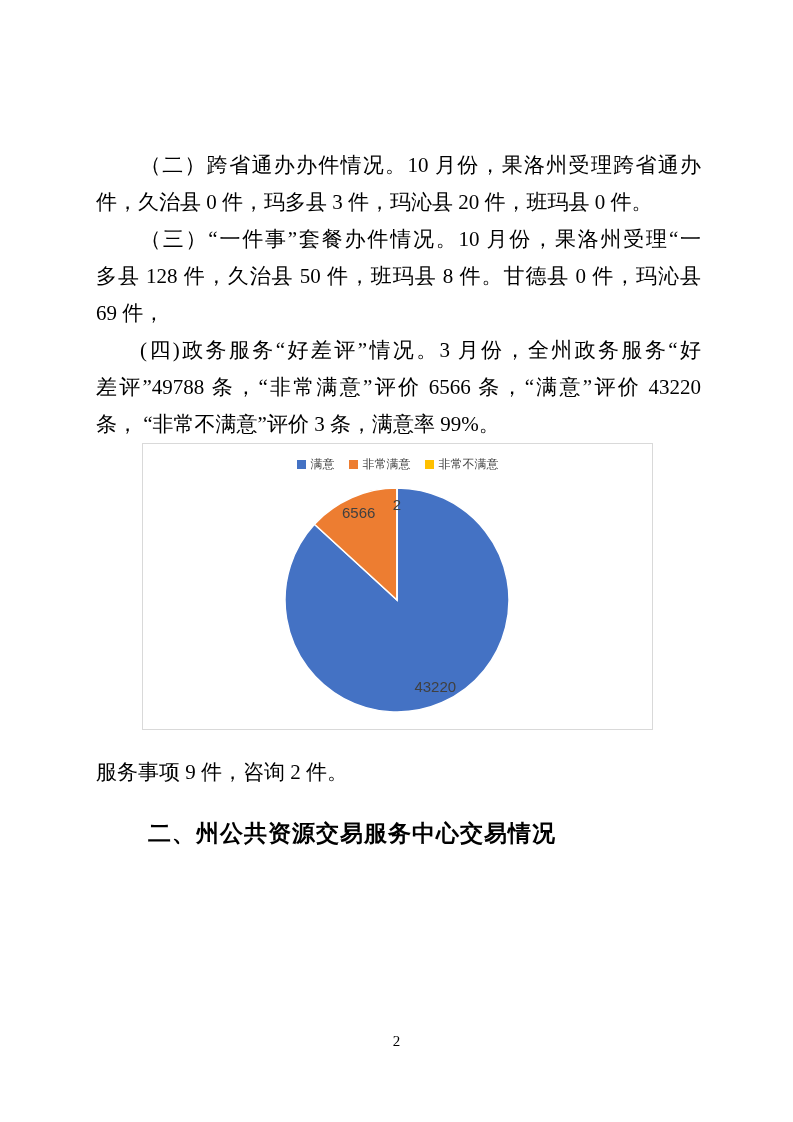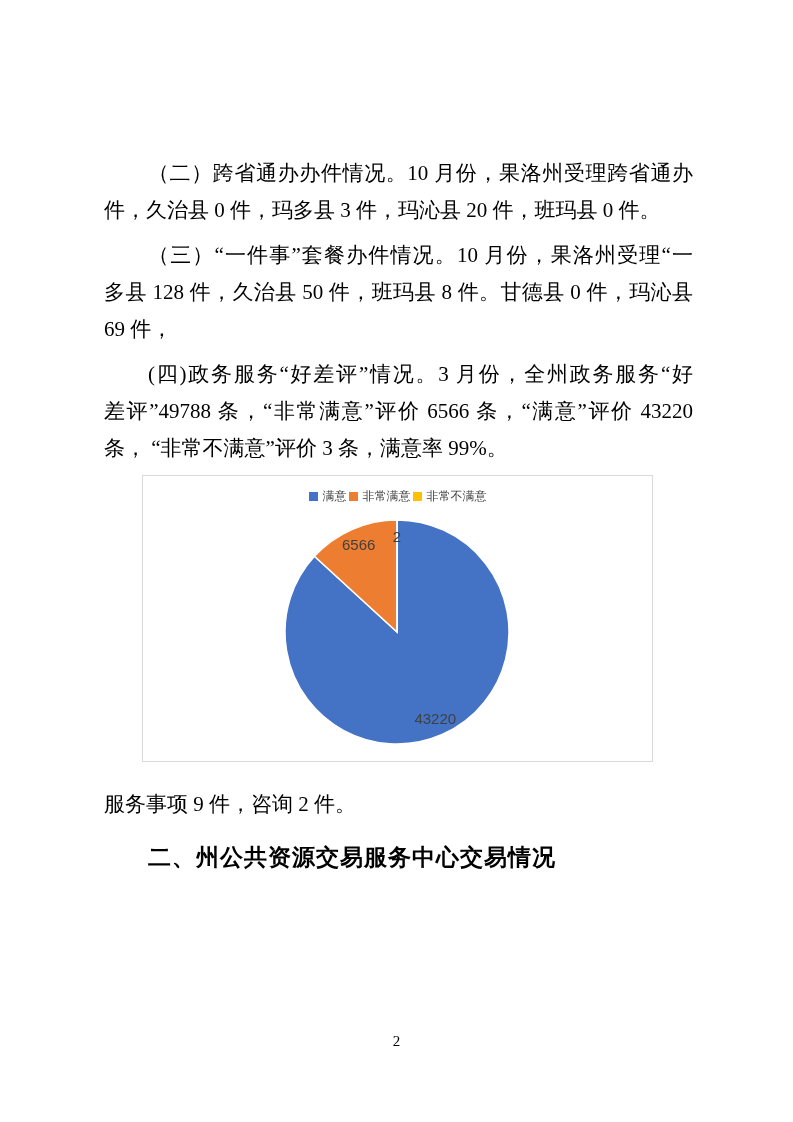--- a/index.html
+++ b/index.html
@@ -11,58 +11,58 @@
     overflow: hidden;
     font-family: "Liberation Serif", serif;
     color: #000000;
   }
   .content {
     position: absolute;
     left: 96px;
     top: 147px;
     width: 605px;
   }
-  .para { margin: 8px; padding: 0; }
+  .para { margin: 0; padding: 0; }
   .line {
     font-size: 21px;
     height: 37px;
     line-height: 37px;
     white-space: normal;
   }
   .jl { text-align: justify; text-align-last: justify; }
   .ll { text-align: right; text-align-last: left; }
   .indent { text-indent: 44px; }
   .heading-line {
     font-family: "Liberation Sans", sans-serif;
     font-weight: bold;
     font-size: 23px;
     height: 37px;
     line-height: 37px;
     text-indent: 52px;
-    margin-top: 16px;
+    margin-top: 24px;
     letter-spacing: 1px;
   }
   .chart-box {
     box-sizing: border-box;
     position: relative;
     margin-left: 46px;
     width: 511px;
     height: 287px;
     border: 1px solid #d9d9d9;
     background: #ffffff;
   }
   .legend {
     position: absolute;
     top: 12px;
     left: 0;
     width: 100%;
     display: flex;
     justify-content: center;
     align-items: center;
-    gap: 2px;
+    gap: 14px;
     font-family: "Liberation Sans", sans-serif;
     font-size: 12px;
     color: #404040;
     z-index: 2;
   }
   .legend-item { display: flex; align-items: center; gap: 5px; }
   .swatch { width: 9px; height: 9px; display: inline-block; }
   .pie-svg { position: absolute; left: 0; top: 0; z-index: 1; }
   .pie-label {
     font-family: "Liberation Sans", sans-serif;

